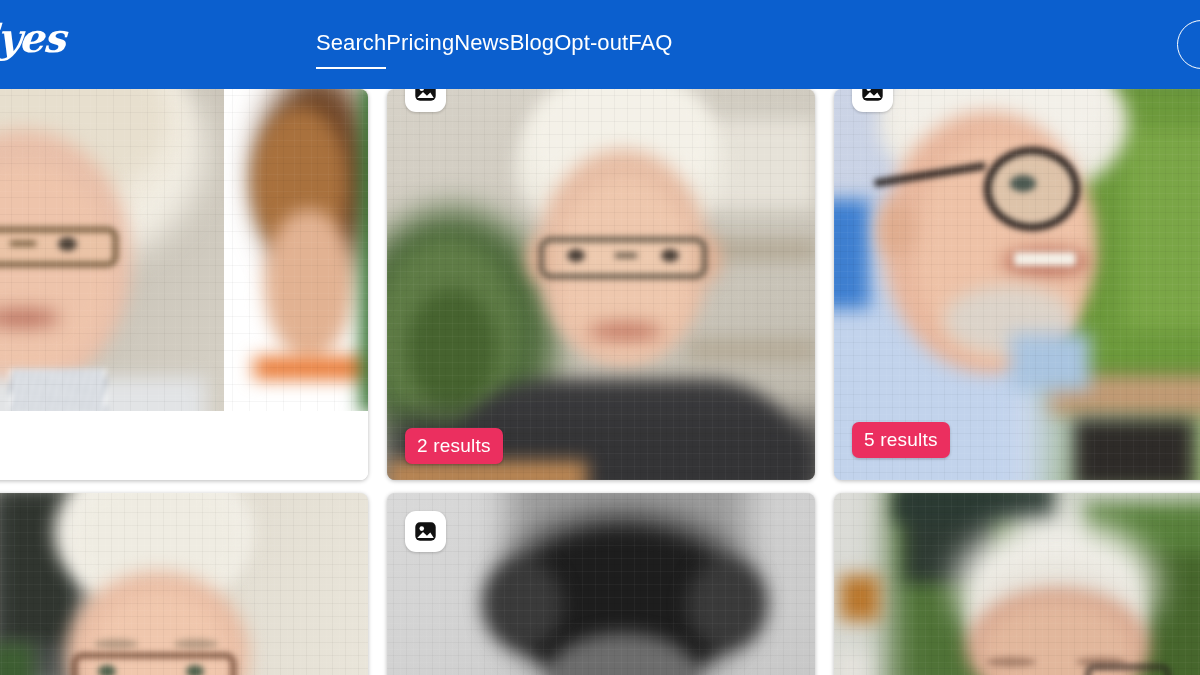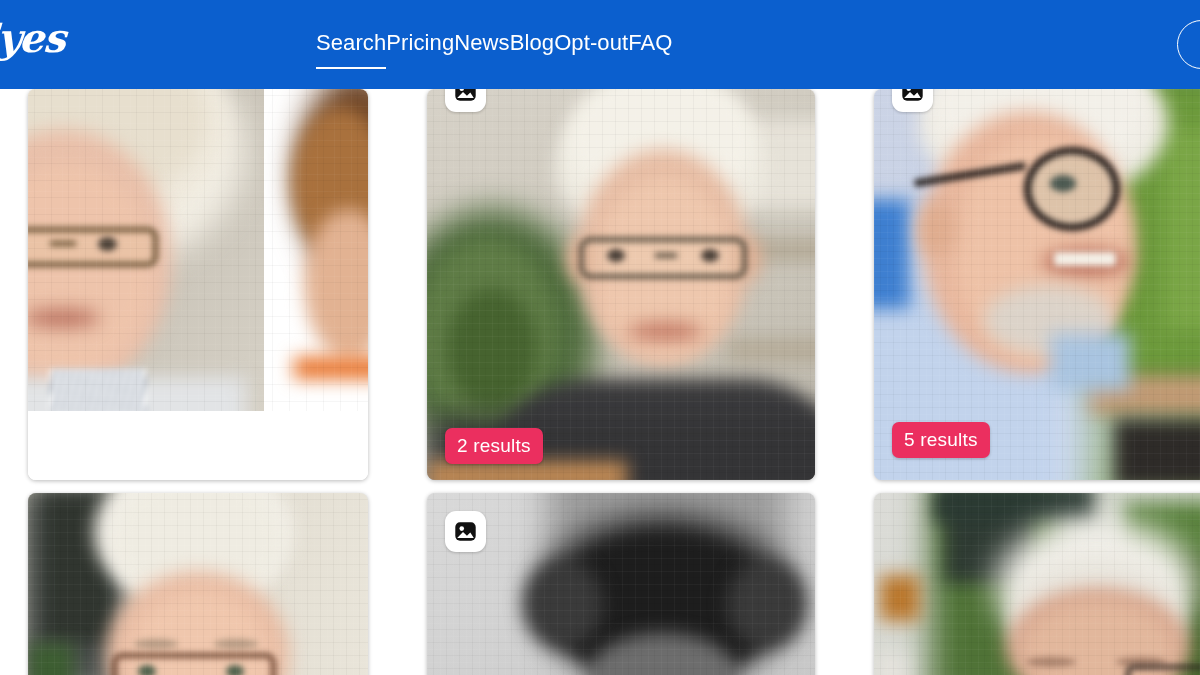--- a/index.html
+++ b/index.html
@@ -89,21 +89,20 @@
     grid-auto-rows: 391px;
     gap: 13px 19px;
   }
   .tile {
     position: relative;
     border-radius: 8px;
     overflow: hidden;
     background: #e7e7e7;
     box-shadow: 0 1px 4px rgba(0,0,0,.28);
     cursor: pointer;
-    margin-left: 40px;
   }
   .tile .photo { position:absolute; inset:0; overflow:hidden; }
 
   
   .pixelate {
     position:absolute; inset:0;
     background-image:
       linear-gradient(rgba(255,255,255,.035) 1px, transparent 1px),
       linear-gradient(90deg, rgba(255,255,255,.035) 1px, transparent 1px),
       linear-gradient(rgba(0,0,0,.035) 1px, transparent 1px),

